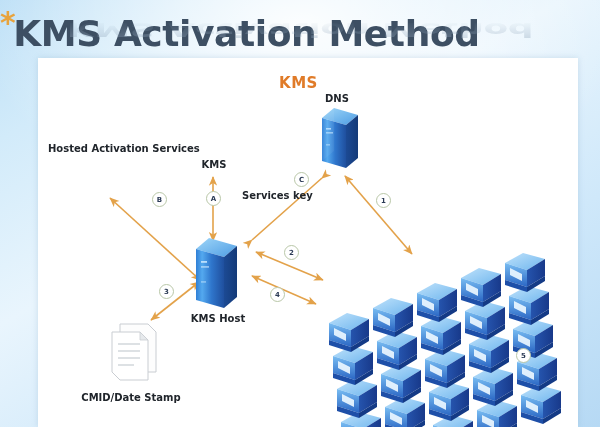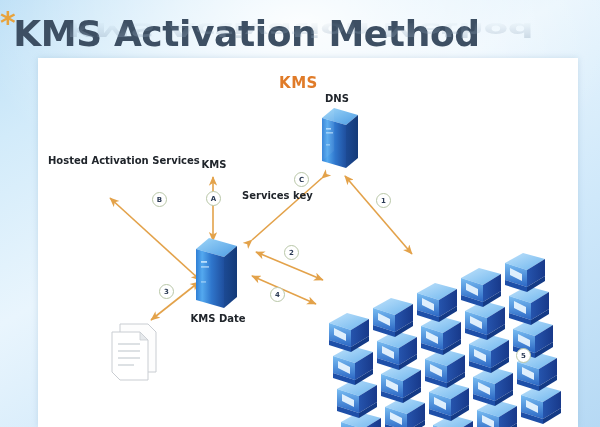--- a/index.html
+++ b/index.html
@@ -444,32 +444,33 @@
                 <polygon points="0,10 22,17 22,34 0,27" fill="url(#cFront)"></polygon>
                 <polygon points="22,17 40,6 40,23 22,34" fill="url(#cSide)"></polygon>
                 <polygon points="5,15 17,21 17,28 5,22" fill="#eaf6ff" opacity="0.92"></polygon>
                 <polygon points="0,27 22,34 22,39 0,32" fill="#1e4fa8"></polygon>
                 <polygon points="22,34 40,23 40,28 22,39" fill="#143a86"></polygon>
               </g>
             </g>
         </svg>
       </div>
 
-      <div class="lbl" style="left:10px; top:96px;">
+      <div class="lbl" style="left:10px; top:84px;">
         <div>Hosted Activation Services</div>
       </div>
 
       <div class="lbl center" style="left:152px; top:100px; width:48px;">KMS</div>
 
       <div class="lbl" style="left:204px; top:131px;">Services key</div>
 
       <div class="lbl center" style="left:275px; top:34px; width:48px;">DNS</div>
 
-      <div class="lbl center" style="left:140px; top:254px; width:80px;">KMS Date</div>
-
+      <div class="lbl center" style="left:140px; top:254px; width:80px;">KMS Host</div>
+
+      <div class="lbl center" style="left:38px; top:333px; width:110px;">CMID/Date Stamp</div>
 
       <div class="badge" style="left:114px; top:134px;">B</div>
       <div class="badge" style="left:168px; top:133px;">A</div>
       <div class="badge" style="left:256px; top:114px;">C</div>
       <div class="badge" style="left:338px; top:135px;">1</div>
       <div class="badge" style="left:246px; top:187px;">2</div>
       <div class="badge" style="left:121px; top:226px;">3</div>
       <div class="badge" style="left:232px; top:229px;">4</div>
       <div class="badge" style="left:478px; top:290px;">5</div>
 

